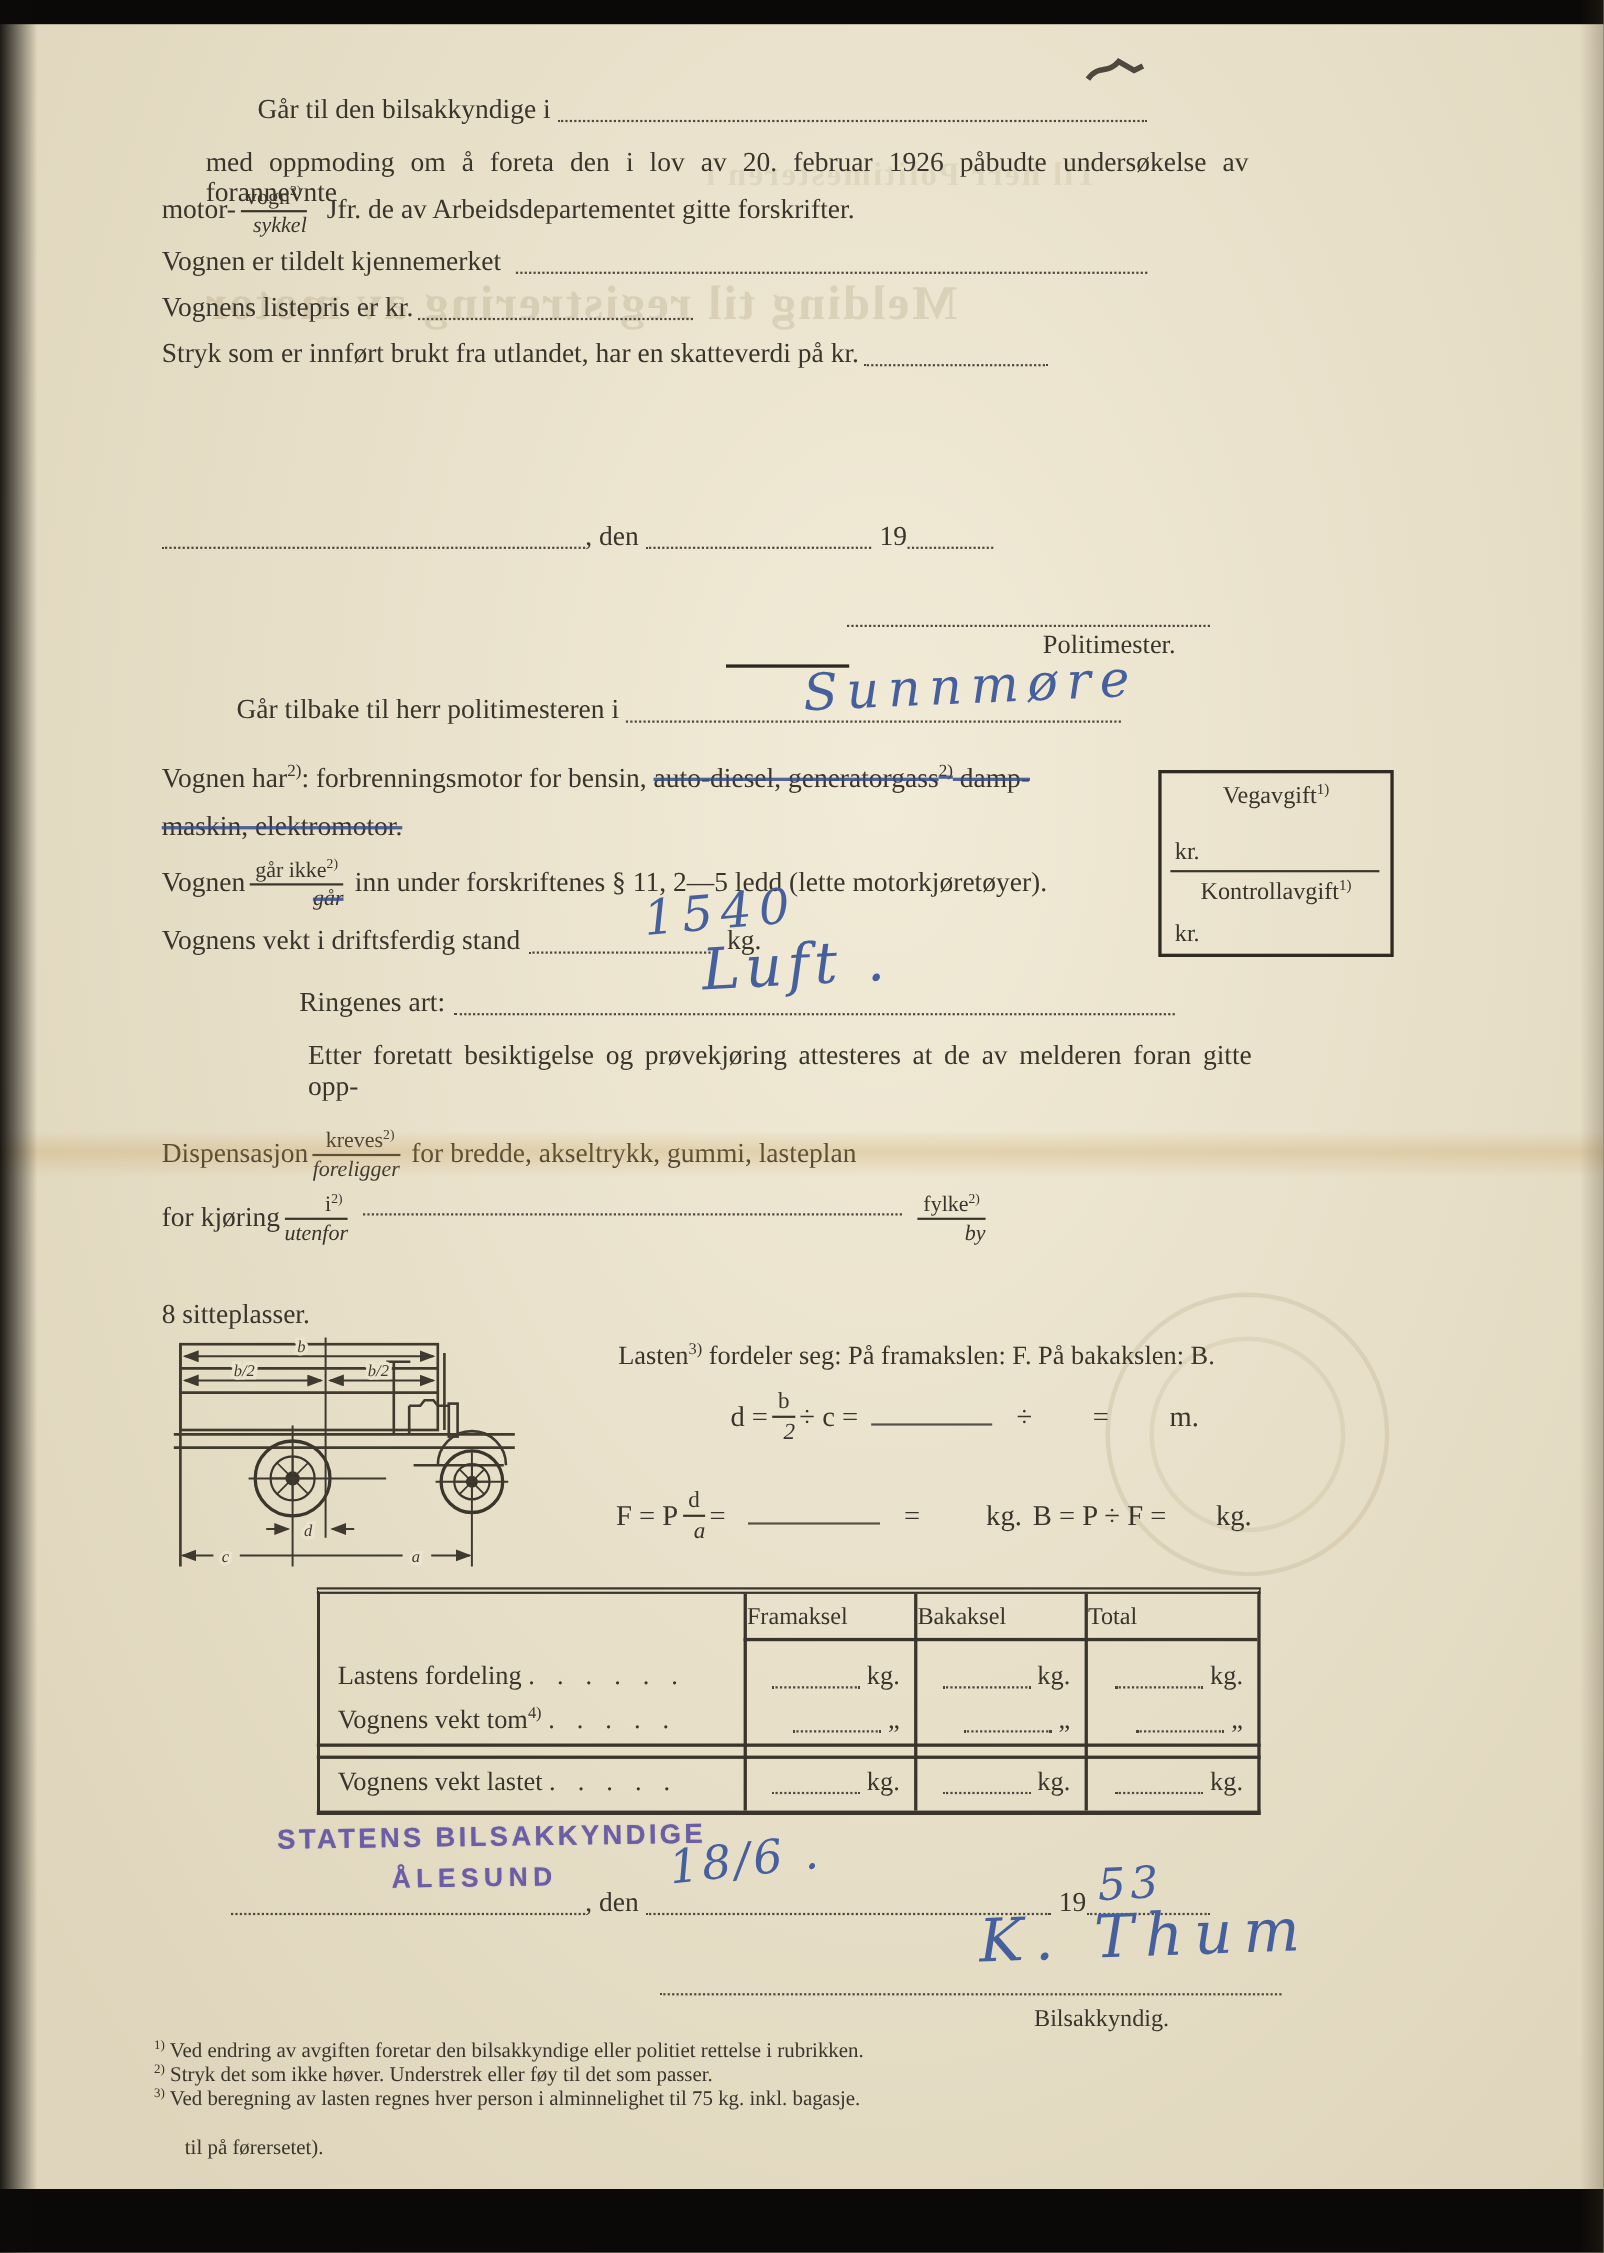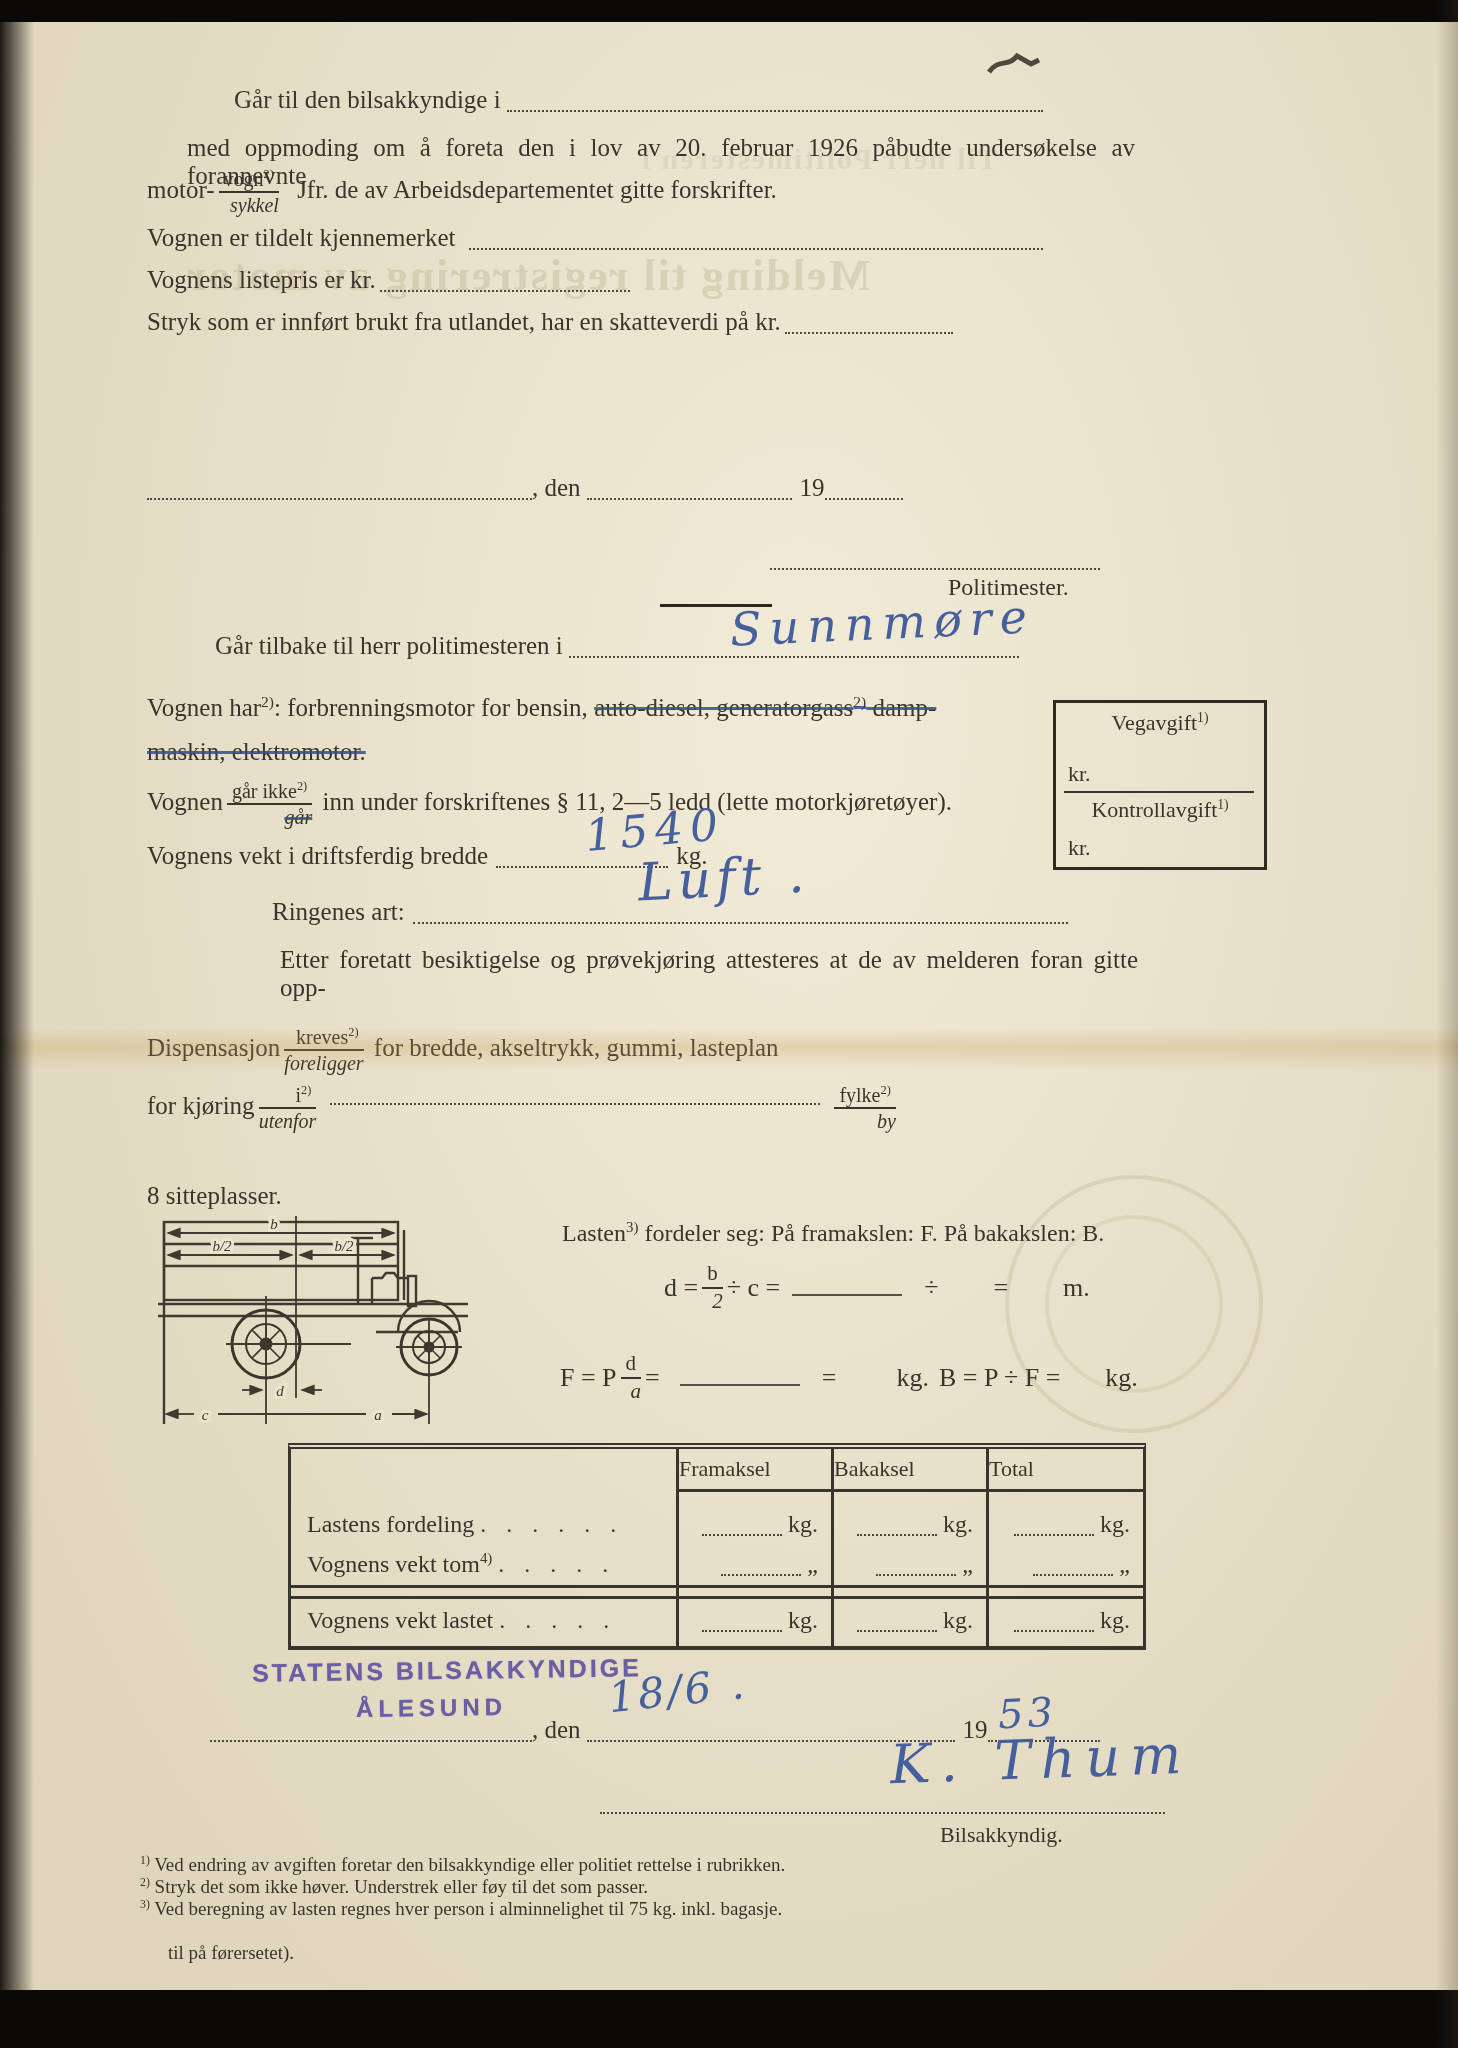--- a/index.html
+++ b/index.html
@@ -123,21 +123,21 @@
     <div class="t2"><span>Kontrollavgift</span><sup>1)</sup></div>
     <div class="kr2">kr.</div>
   </div>
 
   <div class="al" style="left:147px;top:780px">
     <span>Vognen</span><span class="fr"><span class="ft"><span>går ikke</span><sup>2)</sup></span><span class="fb stb">går</span></span>
     <span>inn under forskriftenes § 11, 2—5 ledd (lette motorkjøretøyer).</span>
   </div>
 
   <div class="al" style="left:147px;top:842px">
-    <span>Vognens vekt i driftsferdig bredde</span><span class="dl" style="width:172px;margin-left:8px"></span><span style="margin-left:8px">kg.</span>
+    <span>Vognens vekt i driftsferdig stand</span><span class="dl" style="width:172px;margin-left:8px"></span><span style="margin-left:8px">kg.</span>
   </div>
   <div class="hw" style="left:585px;top:804px;font-size:44px;letter-spacing:7px;transform:rotate(-5deg)">1540</div>
 
   <div class="al" style="left:272px;top:898px">
     <span>Ringenes art:</span><span class="dl" style="width:655px;margin-left:8px"></span>
   </div>
   <div class="hw" style="left:638px;top:848px;font-size:52px;letter-spacing:5px;transform:rotate(-3deg)">Luft .</div>
 
   <div class="al just" style="left:240px;top:946px;width:858px"><span>Etter foretatt besiktigelse og prøvekjøring attesteres at de av melderen foran gitte opp-</span></div>
 

